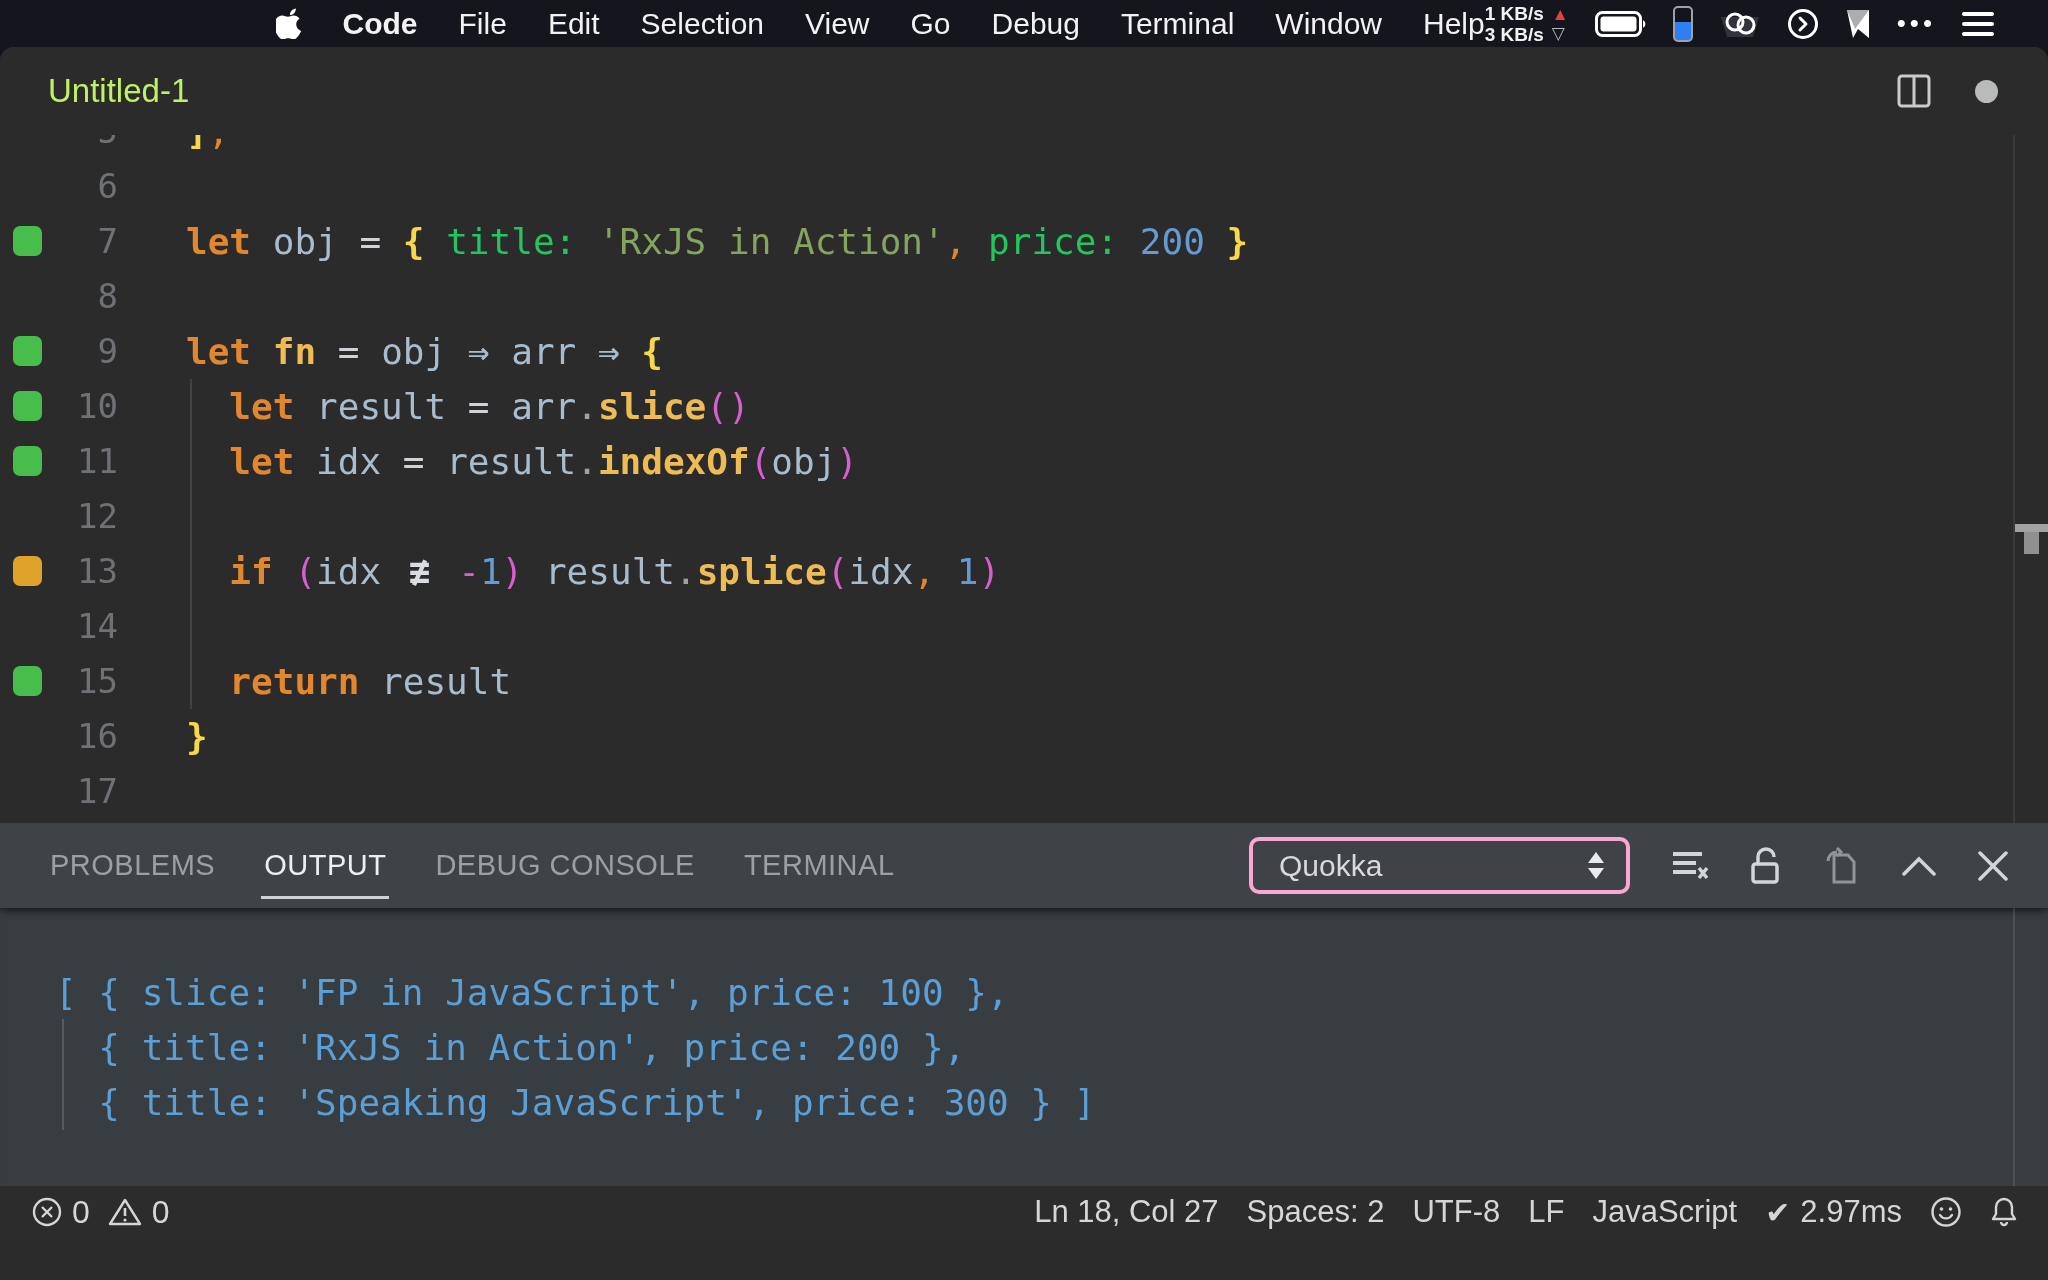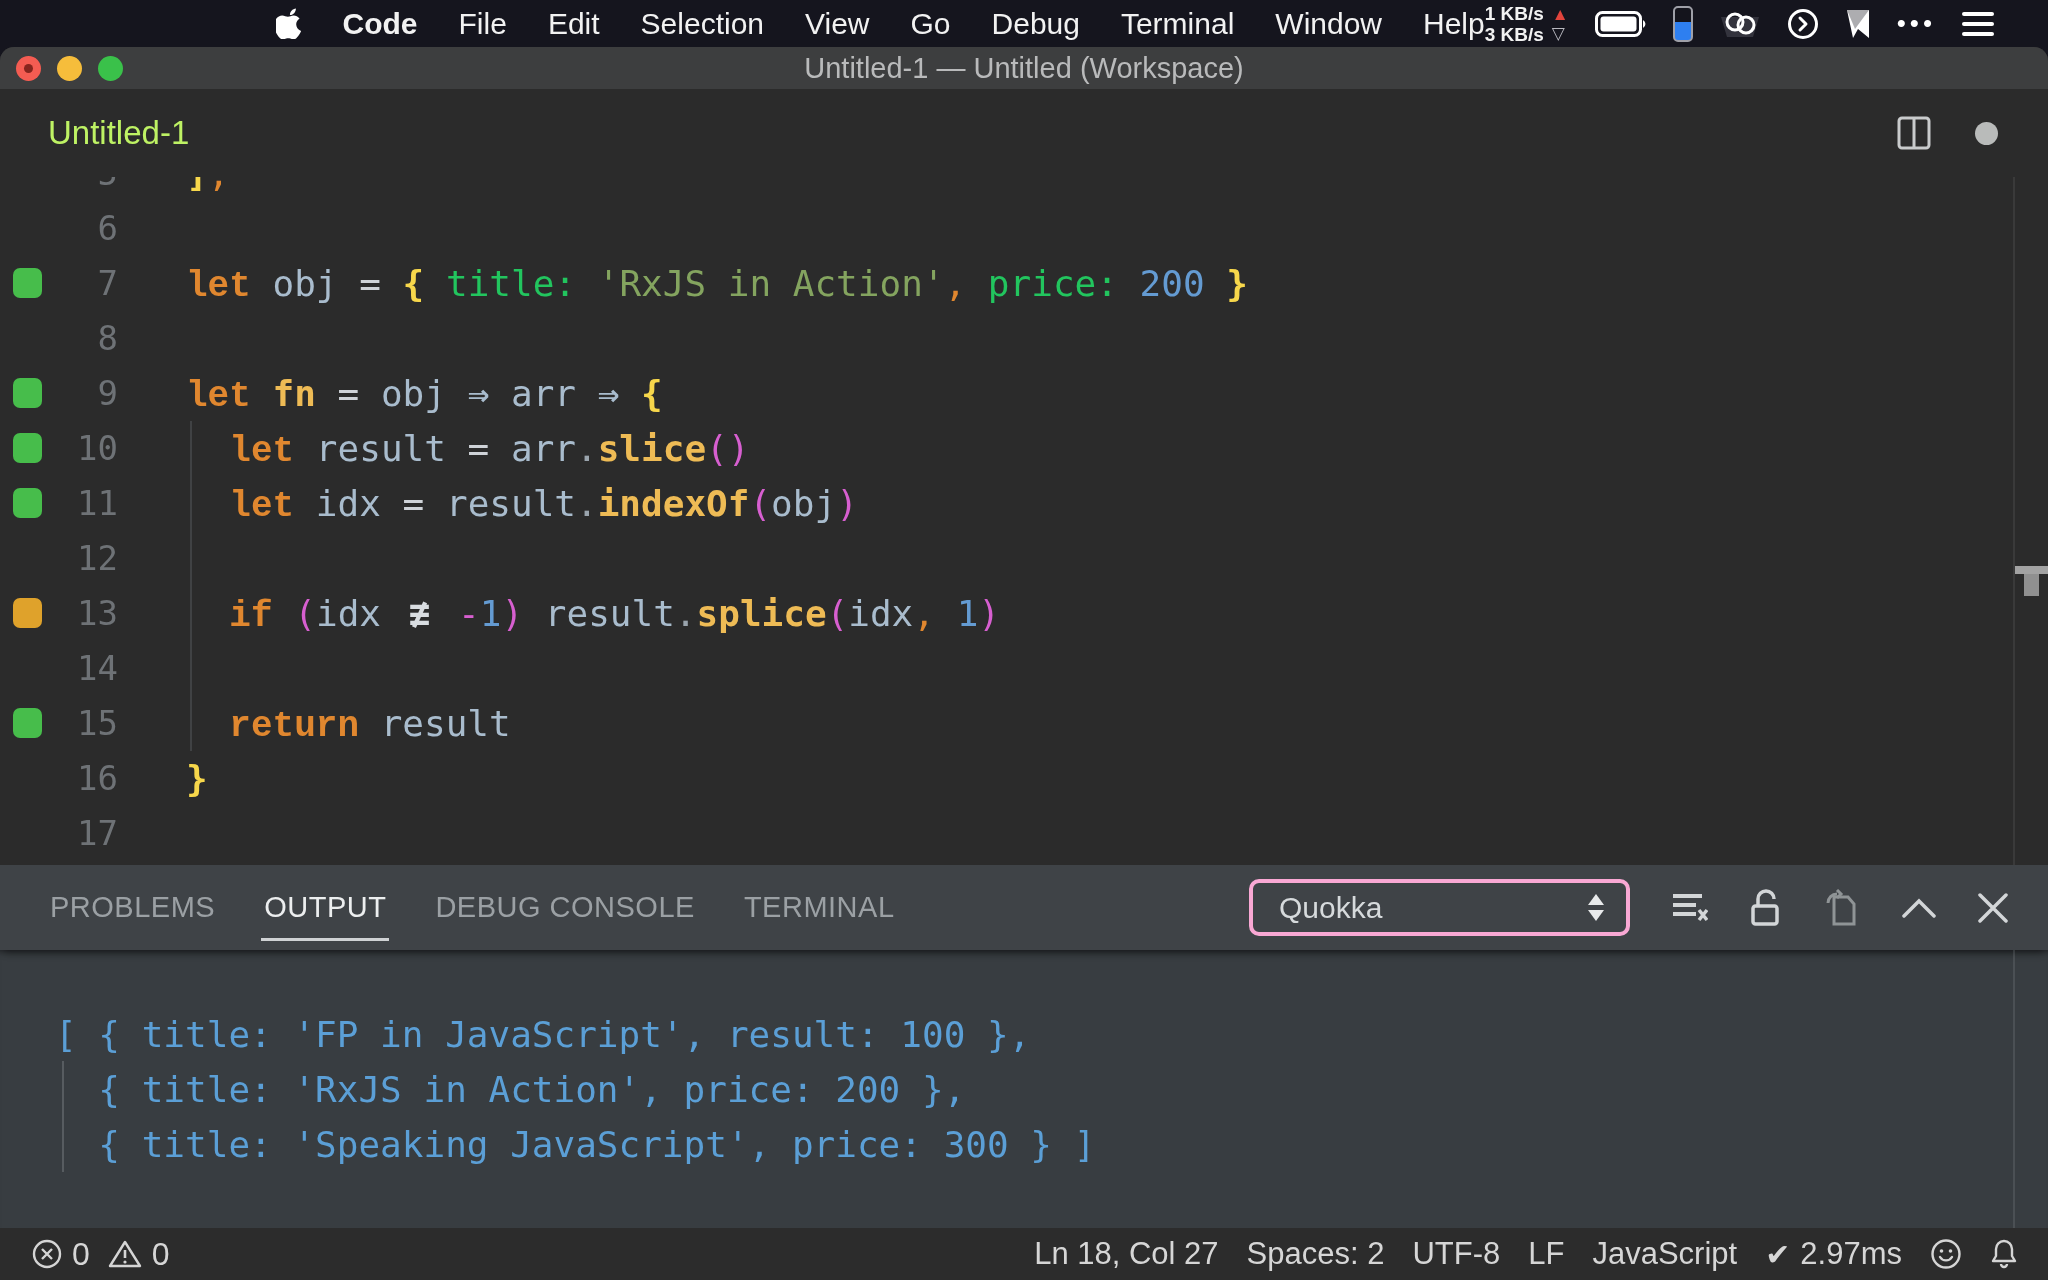--- a/index.html
+++ b/index.html
@@ -46,21 +46,21 @@
   
   .editor { height:688px; background:#2b2b2b; position:relative; overflow:hidden; }
   .code-rows { position:relative; margin-top:-31px; }
   .ed-row { display:flex; height:55px; line-height:55px; white-space:pre; }
   .deco-cell { width:55px; position:relative; flex:none; }
   .deco-sq { position:absolute; left:13px; top:12px; width:29px; height:30px; border-radius:7px; }
   .lnum { width:63px; flex:none; text-align:right; color:#6e7276; font-size:34px;
           font-family:"DejaVu Sans Mono",monospace; }
   .codetext { padding-left:68px; font-size:36px; font-weight:500;
               font-family:"DejaVu Sans Mono",monospace; }
-  .tk-kw { color:#e0872f; font-weight:700;font-family:Liberation Mono, monospace; }
+  .tk-kw { color:#e0872f; font-weight:700; }
   .tk-id { color:#a9bccd; }
   .tk-fn { color:#eebb55; font-weight:700; }
   .tk-br { color:#f7d74b; font-weight:700; }
   .tk-pa { color:#d75fd0; }
   .tk-pr { color:#22c55e; }
   .tk-st { color:#84a45f; }
   .tk-nu { color:#649bd2; }
   .tk-op { color:#cfd3d8; }
   .tk-dt { color:#9aa4ad; }
   .tk-cm { color:#e0872f; }
@@ -173,30 +173,20 @@
           <rect x="0" y="1" width="32" height="4" rx="2" fill="#ffffff"></rect>
           <rect x="0" y="11" width="32" height="4" rx="2" fill="#ffffff"></rect>
           <rect x="0" y="21" width="32" height="4" rx="2" fill="#ffffff"></rect>
         </svg>
       </span>
     </div>
   </div>
 
   <div class="window">
 
-    <div class="titlebar">
-      <div class="tl-group">
-        <span class="tlight tl-red">
-            <span class="dot"></span>
-          </span>
-        <span class="tlight tl-yellow"></span>
-        <span class="tlight tl-green"></span>
-      </div>
-      <span class="tb-title">Untitled-1 — Untitled (Workspace)</span>
-    </div>
 
     <div class="tabbar">
       <span class="tab-label">Untitled-1</span>
       <div class="tab-actions">
         <span>
           <svg width="34" height="34" viewBox="0 0 34 34">
             <rect x="2" y="2" width="30" height="30" rx="3" fill="none" stroke="#c9cbcc" stroke-width="3"></rect>
             <line x1="17" y1="2" x2="17" y2="32" stroke="#c9cbcc" stroke-width="3"></line>
           </svg>
         </span>
@@ -274,21 +264,21 @@
         <span class="picon">
           <svg width="30" height="30" viewBox="0 0 30 30">
             <path d="M2 2 L28 28 M28 2 L2 28" stroke="#d3d6d8" stroke-width="3.5" stroke-linecap="round"></path>
           </svg>
         </span>
       </div>
     </div>
 
     <div class="output-area">
       <div class="out-lines">
-        <div class="out-row">[ { title: 'FP in JavaScript', result: 100 },</div>
+        <div class="out-row">[ { slice: 'FP in JavaScript', price: 100 },</div>
         <div class="out-row">  { title: 'RxJS in Action', price: 200 },</div>
         <div class="out-row">  { title: 'Speaking JavaScript', price: 300 } ]</div>
       </div>
       <div class="out-guide"></div>
       <div class="panel-ovr-line"></div>
     </div>
 
     <div class="statusbar">
       <div class="sb-left">
         <span class="sb-item">

